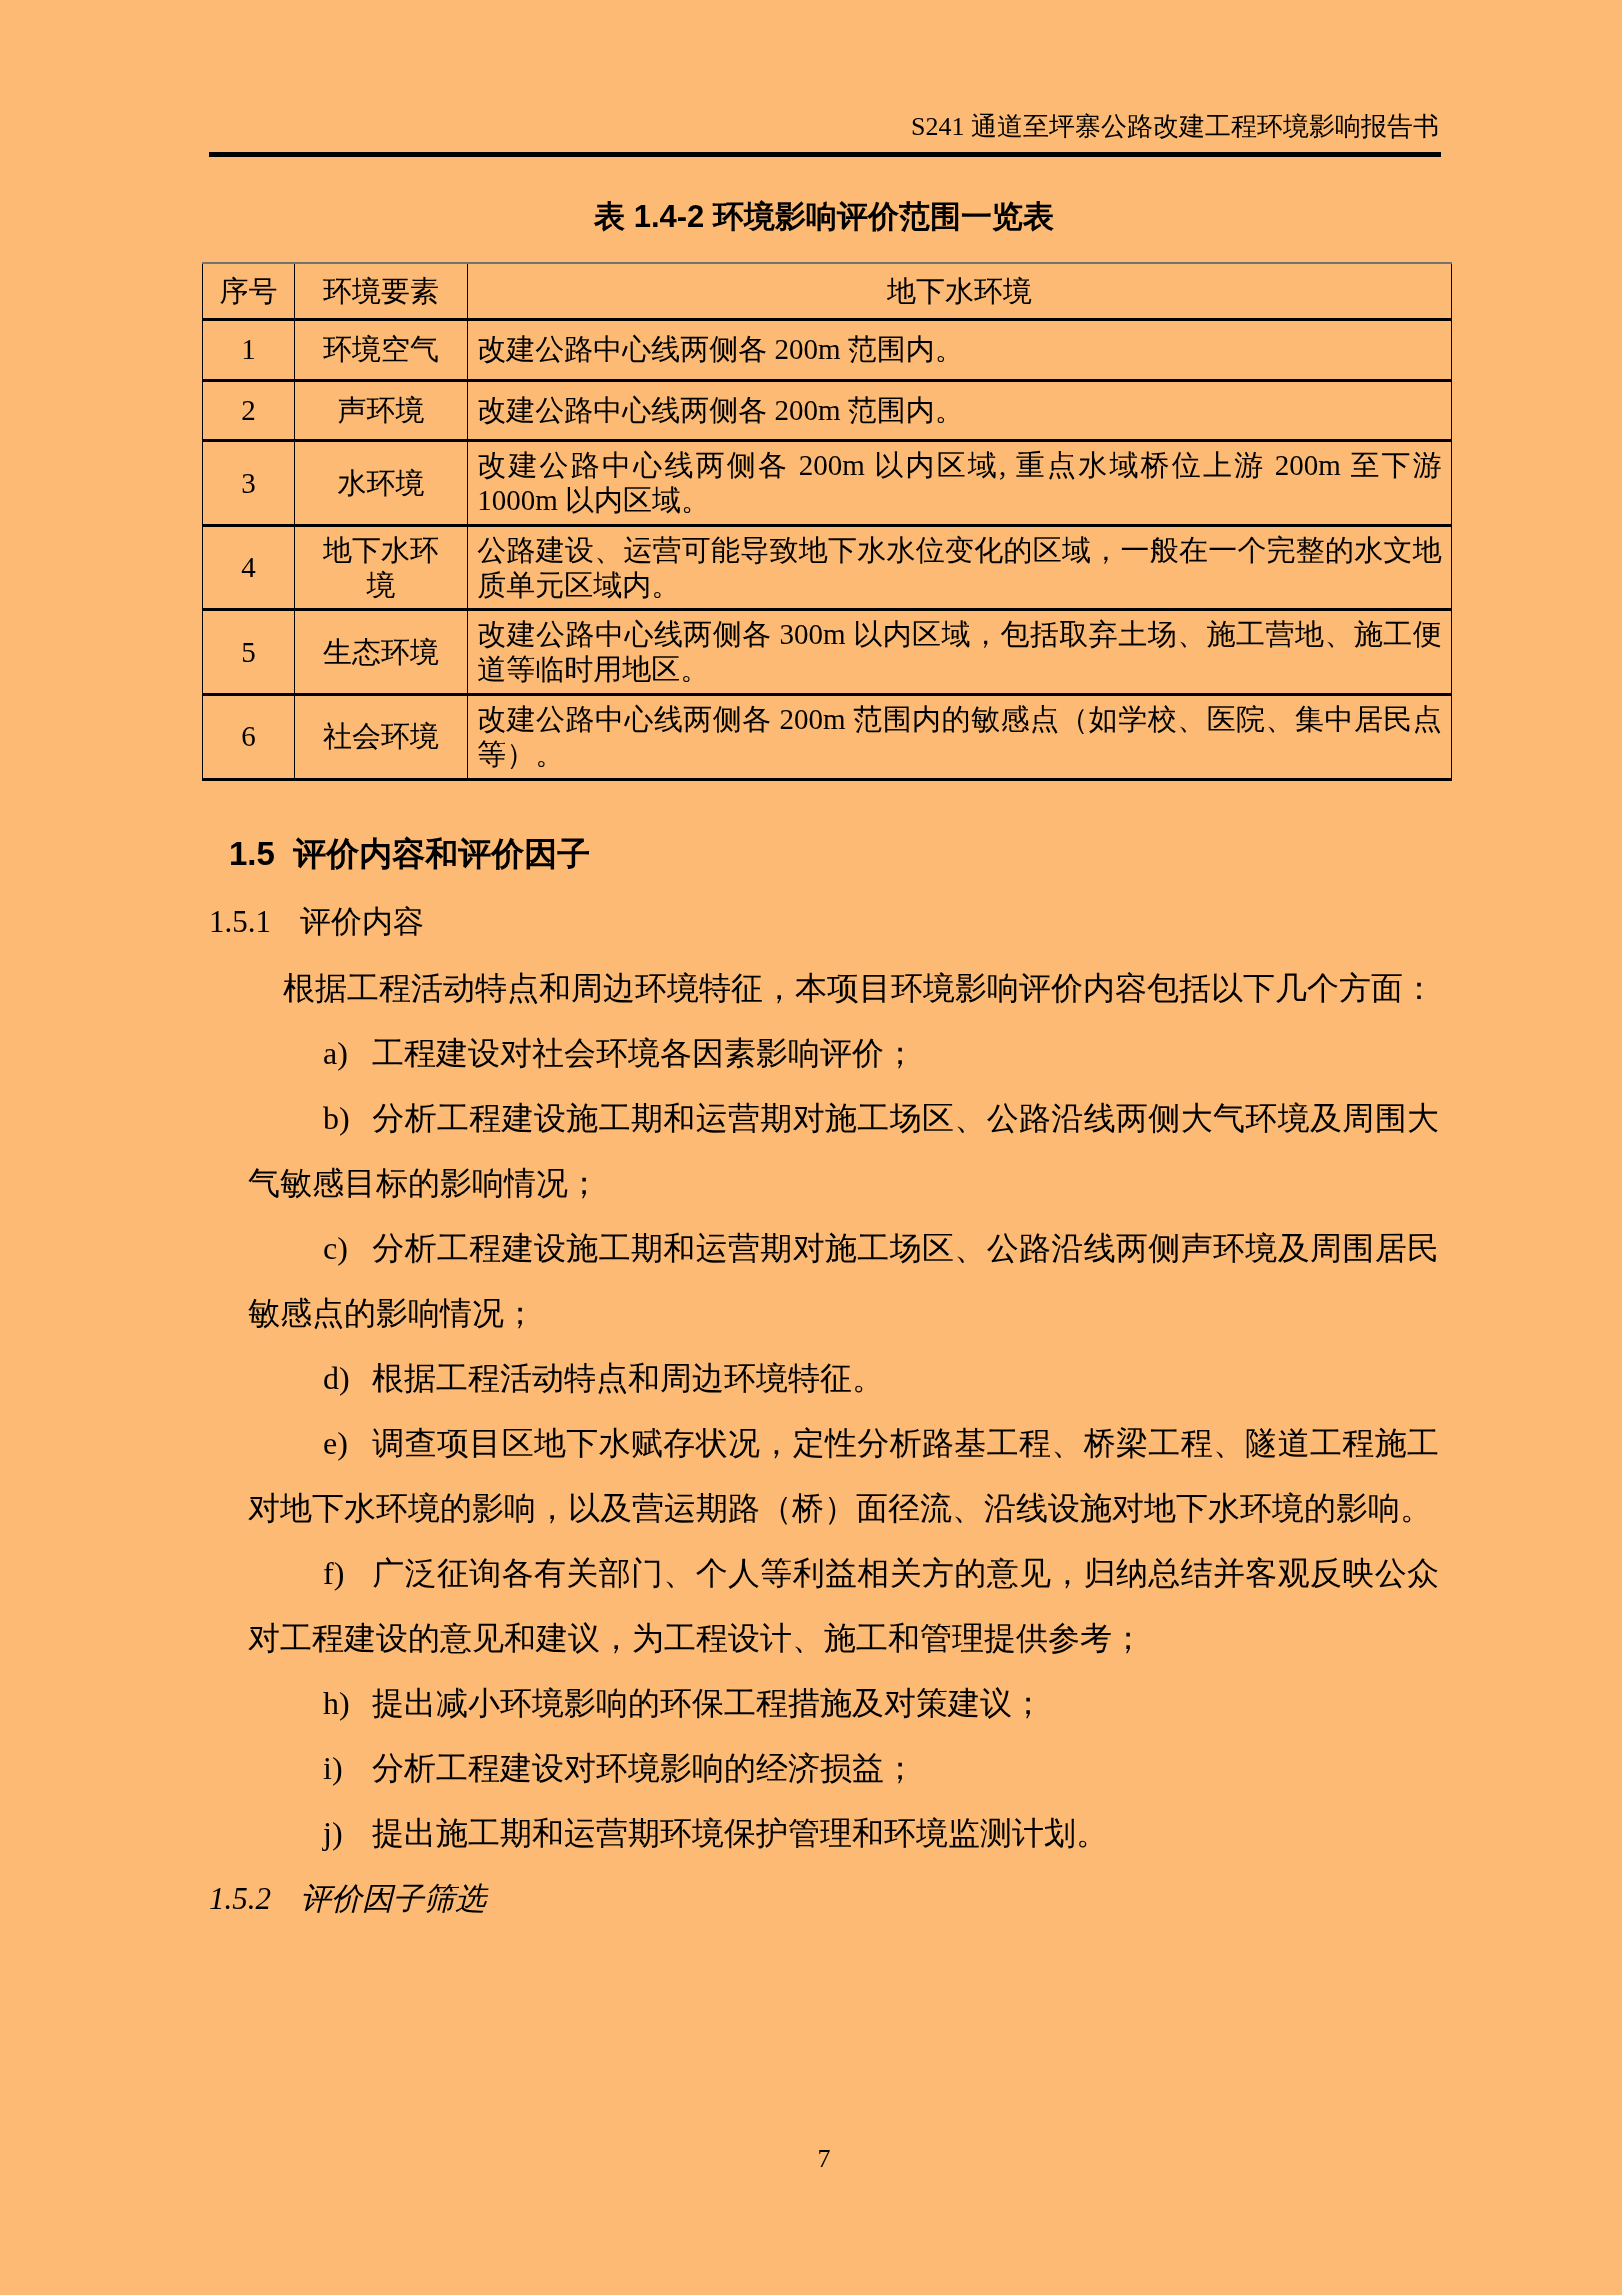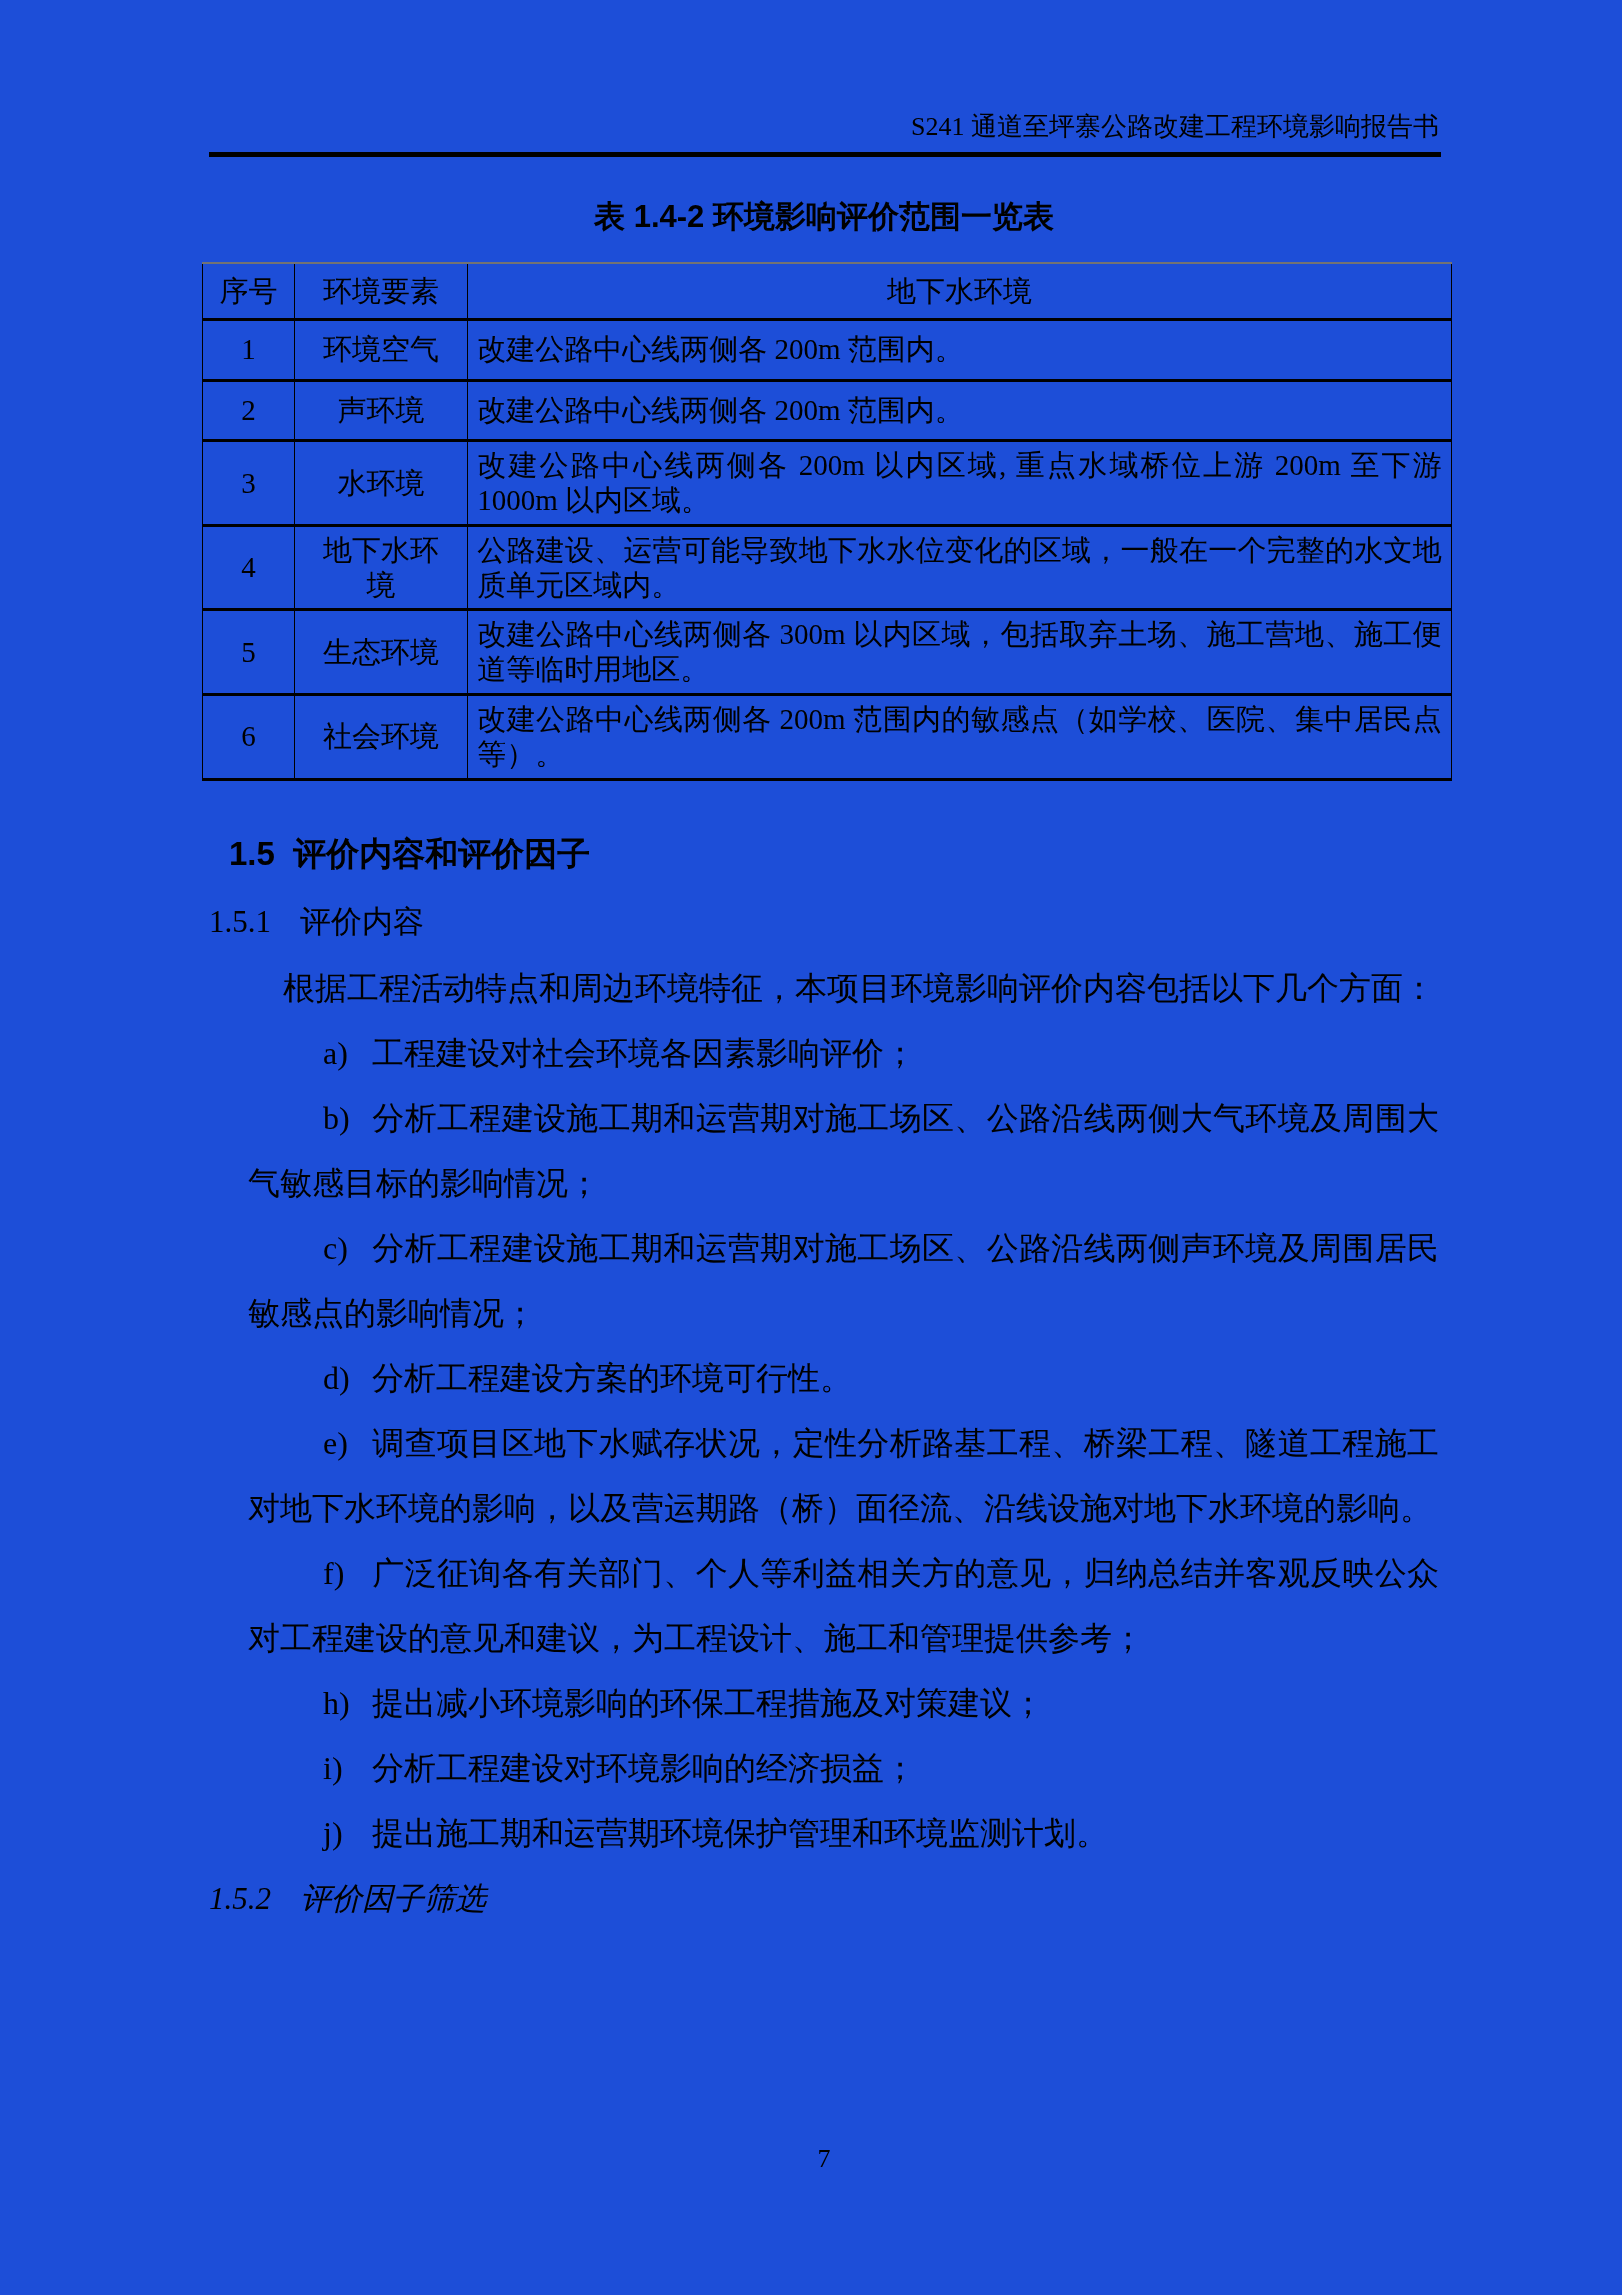--- a/index.html
+++ b/index.html
@@ -1,19 +1,19 @@
 <!DOCTYPE html>
 <html style="font-size:10.5px"><head>
 <meta charset="utf-8">
 <style>
   html,body{margin:0;padding:0;background:#888;}
   .page{
     position:relative;
     width:1622px;height:2295px;
-    background:#1d4ed8;
+    background:#fdba74;
     color:#000;
     font-family:"Liberation Serif","DejaVu Serif",serif;
     overflow:hidden;
     box-sizing:border-box;
   }
   .doc-header{
     padding:110px 183px 0 209px;
     text-align:right;
     font-size:26px;
     line-height:34px;
@@ -144,21 +144,21 @@
   <div class="h151">
     <span class="sub-num">1.5.1</span><span>评价内容</span>
   </div>
 
   <div class="body-block">
     <div class="para indent">根据工程活动特点和周边环境特征，本项目环境影响评价内容包括以下几个方面：</div>
 
     <div class="para item"><span class="item-label">a)</span><span>工程建设对社会环境各因素影响评价；</span></div>
     <div class="para item"><span class="item-label">b)</span><span>分析工程建设施工期和运营期对施工场区、公路沿线两侧大气环境及周围大气敏感目标的影响情况；</span></div>
     <div class="para item"><span class="item-label">c)</span><span>分析工程建设施工期和运营期对施工场区、公路沿线两侧声环境及周围居民敏感点的影响情况；</span></div>
-    <div class="para item"><span class="item-label">d)</span><span>分析工程建设方案的环境可行性。</span></div>
+    <div class="para item"><span class="item-label">d)</span><span>根据工程活动特点和周边环境特征。</span></div>
     <div class="para item"><span class="item-label">e)</span><span>调查项目区地下水赋存状况，定性分析路基工程、桥梁工程、隧道工程施工对地下水环境的影响，以及营运期路（桥）面径流、沿线设施对地下水环境的影响。</span></div>
     <div class="para item"><span class="item-label">f)</span><span>广泛征询各有关部门、个人等利益相关方的意见，归纳总结并客观反映公众对工程建设的意见和建议，为工程设计、施工和管理提供参考；</span></div>
     <div class="para item"><span class="item-label">h)</span><span>提出减小环境影响的环保工程措施及对策建议；</span></div>
     <div class="para item"><span class="item-label">i)</span><span>分析工程建设对环境影响的经济损益；</span></div>
     <div class="para item"><span class="item-label">j)</span><span>提出施工期和运营期环境保护管理和环境监测计划。</span></div>
 
     <div class="h152">
       <span class="sub-num">1.5.2</span><span>评价因子筛选</span>
     </div>
 

